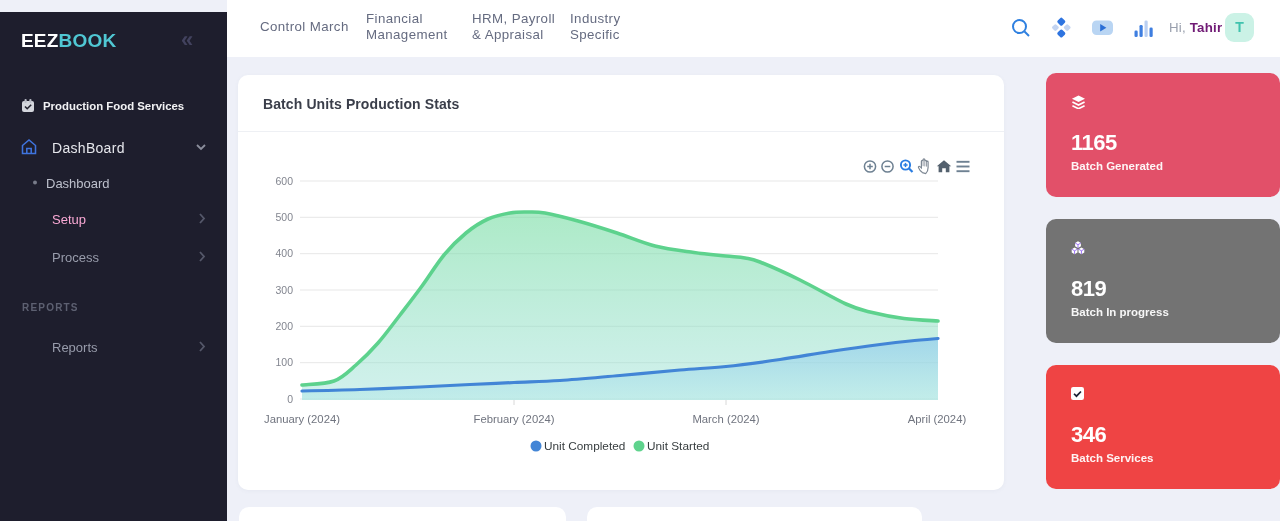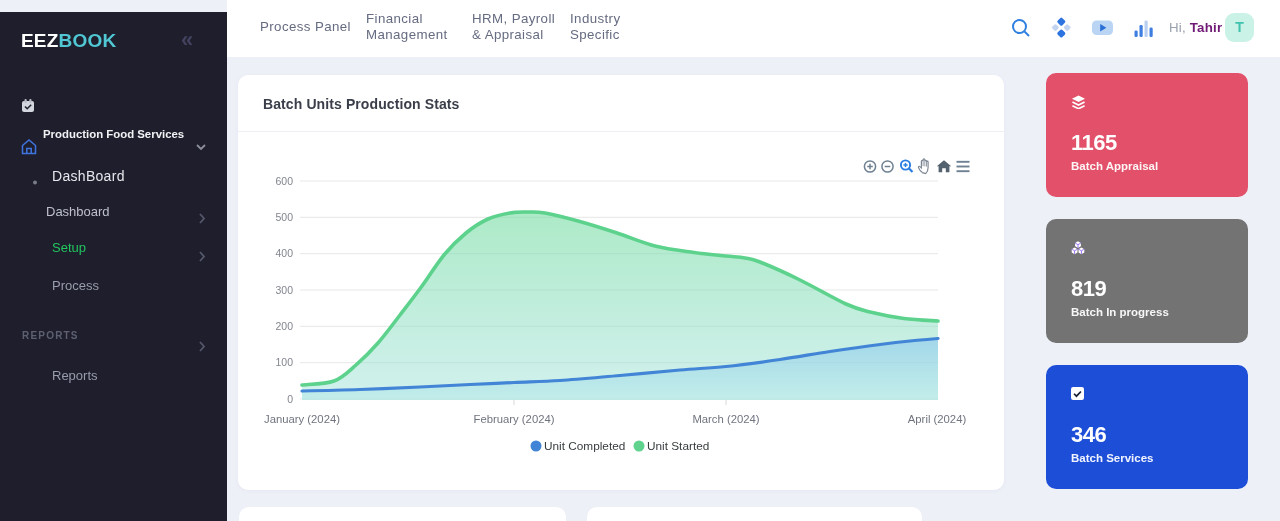--- a/index.html
+++ b/index.html
@@ -2,37 +2,37 @@
 <html><head>
 <meta charset="utf-8">
 <style>
   * { margin:0; padding:0; box-sizing:border-box; }
   html,body { width:1280px; height:521px; overflow:hidden; }
   body { background:#eef0f8; font-family:"Liberation Sans", sans-serif; position:relative; }
   .sidebar { position:absolute; left:0; top:12px; width:227px; height:521px; background:#1e1e2d; z-index:5; }
   .logo { position:absolute; left:21px; top:18px; font-size:19px; font-weight:bold; letter-spacing:0.2px; color:#fff; }
   .logo .teal { color:#50c7d3; }
   .collapse { position:absolute; left:181px; top:15px; color:#42425e; font-size:22px; font-weight:bold; }
-  .mitem { position:absolute; left:0; width:227px; color:#e4e5ea; font-size:13px;margin-top:28px; }
+  .mitem { position:absolute; left:0; width:227px; color:#e4e5ea; font-size:13px; }
   .topbar { position:absolute; left:227px; top:0; width:1053px; height:57px; background:#fff; z-index:4; }
   .navitem { position:absolute; color:#656b80; font-size:13.3px; letter-spacing:0.4px; line-height:16px; z-index:6; }
   .chartcard { position:absolute; left:238px; top:75px; width:766px; height:415px; background:#fff; border-radius:10px; box-shadow:0 1px 4px rgba(80,90,120,0.05); }
   .ctitle { position:absolute; left:25px; top:21px; font-size:14px; font-weight:bold; color:#3a3e4a; letter-spacing:0.1px; }
   .cdivider { position:absolute; left:0; top:56px; width:766px; height:1px; background:#eef0f4; }
-  .statcard { position:absolute; left:1046px; width:202px; height:124px; border-radius:10px; color:#fff; }
+  .statcard { position:absolute; left:1046px; width:234px; height:124px; border-radius:10px; color:#fff; }
   .statnum { position:absolute; left:25px; top:57px; font-size:22px; font-weight:bold; letter-spacing:-0.5px; }
   .statlab { position:absolute; left:25px; top:87px; font-size:11.5px; font-weight:bold; color:rgba(255,255,255,0.94); }
   .staticon { position:absolute; left:25px; top:22px; }
   .bcard { position:absolute; top:507px; height:14px; background:#fff; border-radius:10px 10px 0 0; }
 </style>
 </head>
 <body>
 
 <div class="topbar"></div>
-<div class="navitem" style="left:260px; top:19px;">Process Panel</div>
+<div class="navitem" style="left:260px; top:19px;">Control March</div>
 <div class="navitem" style="left:366px; top:11px;">Financial<br>Management</div>
 <div class="navitem" style="left:472px; top:11px;">HRM, Payroll<br>&amp; Appraisal</div>
 <div class="navitem" style="left:570px; top:11px;">Industry<br>Specific</div>
 <svg id="topicons" style="position:absolute; left:1010px; top:12px; z-index:6;" width="150" height="32" viewBox="0 0 150 32">
 
   <g stroke="#2f80e0" stroke-width="2" fill="none">
     <circle cx="9.5" cy="14.5" r="6.5"></circle>
     <line x1="14.5" y1="19.5" x2="19" y2="24"></line>
   </g>
 
@@ -77,21 +77,21 @@
 
     <circle cx="35" cy="170.5" r="2" fill="#787c8a"></circle>
 
     <path d="M200,202 l4,4.5 l-4,4.5" stroke="#55586a" stroke-width="1.8" fill="none"></path>
     <path d="M200,240 l4,4.5 l-4,4.5" stroke="#55586a" stroke-width="1.8" fill="none"></path>
     <path d="M200,330 l4,4.5 l-4,4.5" stroke="#55586a" stroke-width="1.8" fill="none"></path>
   </svg>
   <div class="mitem" style="top:88px; left:43px; color:#f2f2f4; font-size:11.4px; font-weight:bold;">Production Food Services</div>
   <div class="mitem" style="top:128px; left:52px; font-size:14px; letter-spacing:0.3px; color:#e6e7ec;">DashBoard</div>
   <div class="mitem" style="top:164px; left:46px; color:#bdc0cc;">Dashboard</div>
-  <div class="mitem" style="top:200px; left:52px;"><span style="color:#22c55e;">Setup</span></div>
+  <div class="mitem" style="top:200px; left:52px;"><span style="color:#f9a8d4;">Setup</span></div>
   <div class="mitem" style="top:238px; left:52px;"><span style="color:#989cab;text-align:center;">Process</span></div>
   <div class="mitem" style="top:290px; left:22px; font-size:10px; letter-spacing:1.2px; color:#5d6071; font-weight:bold;">REPORTS</div>
   <div class="mitem" style="top:328px; left:52px;"><span style="color:#989cab;">Reports</span></div>
 </div>
 
 <div class="chartcard">
   <div class="ctitle">Batch Units Production Stats</div>
   <div class="cdivider"></div>
 </div>
 <svg id="chartsvg" style="position:absolute; left:238px; top:133px; z-index:2;" width="766" height="357" viewBox="238 133 766 357">
@@ -178,21 +178,21 @@
   </g>
 </svg>
 
 <div class="statcard" style="top:73px; background:#e25069;">
   <svg class="staticon" id="icon-layers" width="15" height="14" viewBox="0 0 16 15">
     <path d="M8,0.5 L15,4 L8,7.5 L1,4 Z" fill="#fff"></path>
     <path d="M1.5,7.5 L8,10.7 L14.5,7.5" stroke="#fff" stroke-width="1.8" fill="none"></path>
     <path d="M1.5,11.5 L8,14.7 L14.5,11.5" stroke="#fff" stroke-width="1.8" fill="none"></path>
   </svg>
   <div class="statnum">1165</div>
-  <div class="statlab">Batch Appraisal</div>
+  <div class="statlab">Batch Generated</div>
 </div>
 <div class="statcard" style="top:219px; background:#737373;">
   <svg class="staticon" id="icon-cubes" width="14" height="14" viewBox="0 0 16 16">
       <polygon points="8.0,0.4 11.3,2.3 11.3,6.1 8.0,8.0 4.7,6.1 4.7,2.3" fill="#fff"></polygon>
       <g stroke="#8450f2" stroke-width="0.9">
         <line x1="8" y1="4.2" x2="8" y2="8.0"></line>
         <line x1="8" y1="4.2" x2="4.7" y2="2.3000000000000003"></line>
         <line x1="8" y1="4.2" x2="11.3" y2="2.3000000000000003"></line>
       </g>
       <polygon points="4.1,7.4 7.4,9.3 7.4,13.1 4.1,15.0 0.8,13.1 0.8,9.3" fill="#fff"></polygon>
@@ -204,21 +204,21 @@
       <polygon points="11.9,7.4 15.2,9.3 15.2,13.1 11.9,15.0 8.6,13.1 8.6,9.3" fill="#fff"></polygon>
       <g stroke="#8450f2" stroke-width="0.9">
         <line x1="11.9" y1="11.2" x2="11.9" y2="15.0"></line>
         <line x1="11.9" y1="11.2" x2="8.600000000000001" y2="9.299999999999999"></line>
         <line x1="11.9" y1="11.2" x2="15.2" y2="9.299999999999999"></line>
       </g>
     </svg>
   <div class="statnum">819</div>
   <div class="statlab">Batch In progress</div>
 </div>
-<div class="statcard" style="top:365px; background:#1d4ed8;">
+<div class="statcard" style="top:365px; background:#ef4444;">
   <svg class="staticon" id="icon-check" width="13" height="13" viewBox="0 0 15 15">
     <rect x="0" y="0" width="15" height="15" rx="2.5" fill="#fff"></rect>
     <path d="M3.5,7.8 l2.8,2.8 l5.2,-5.4" stroke="#1a2135" stroke-width="2" fill="none"></path>
   </svg>
   <div class="statnum">346</div>
   <div class="statlab">Batch Services</div>
 </div>
 
 <div class="bcard" style="left:239px; width:327px;"></div>
 <div class="bcard" style="left:587px; width:335px;"></div>

